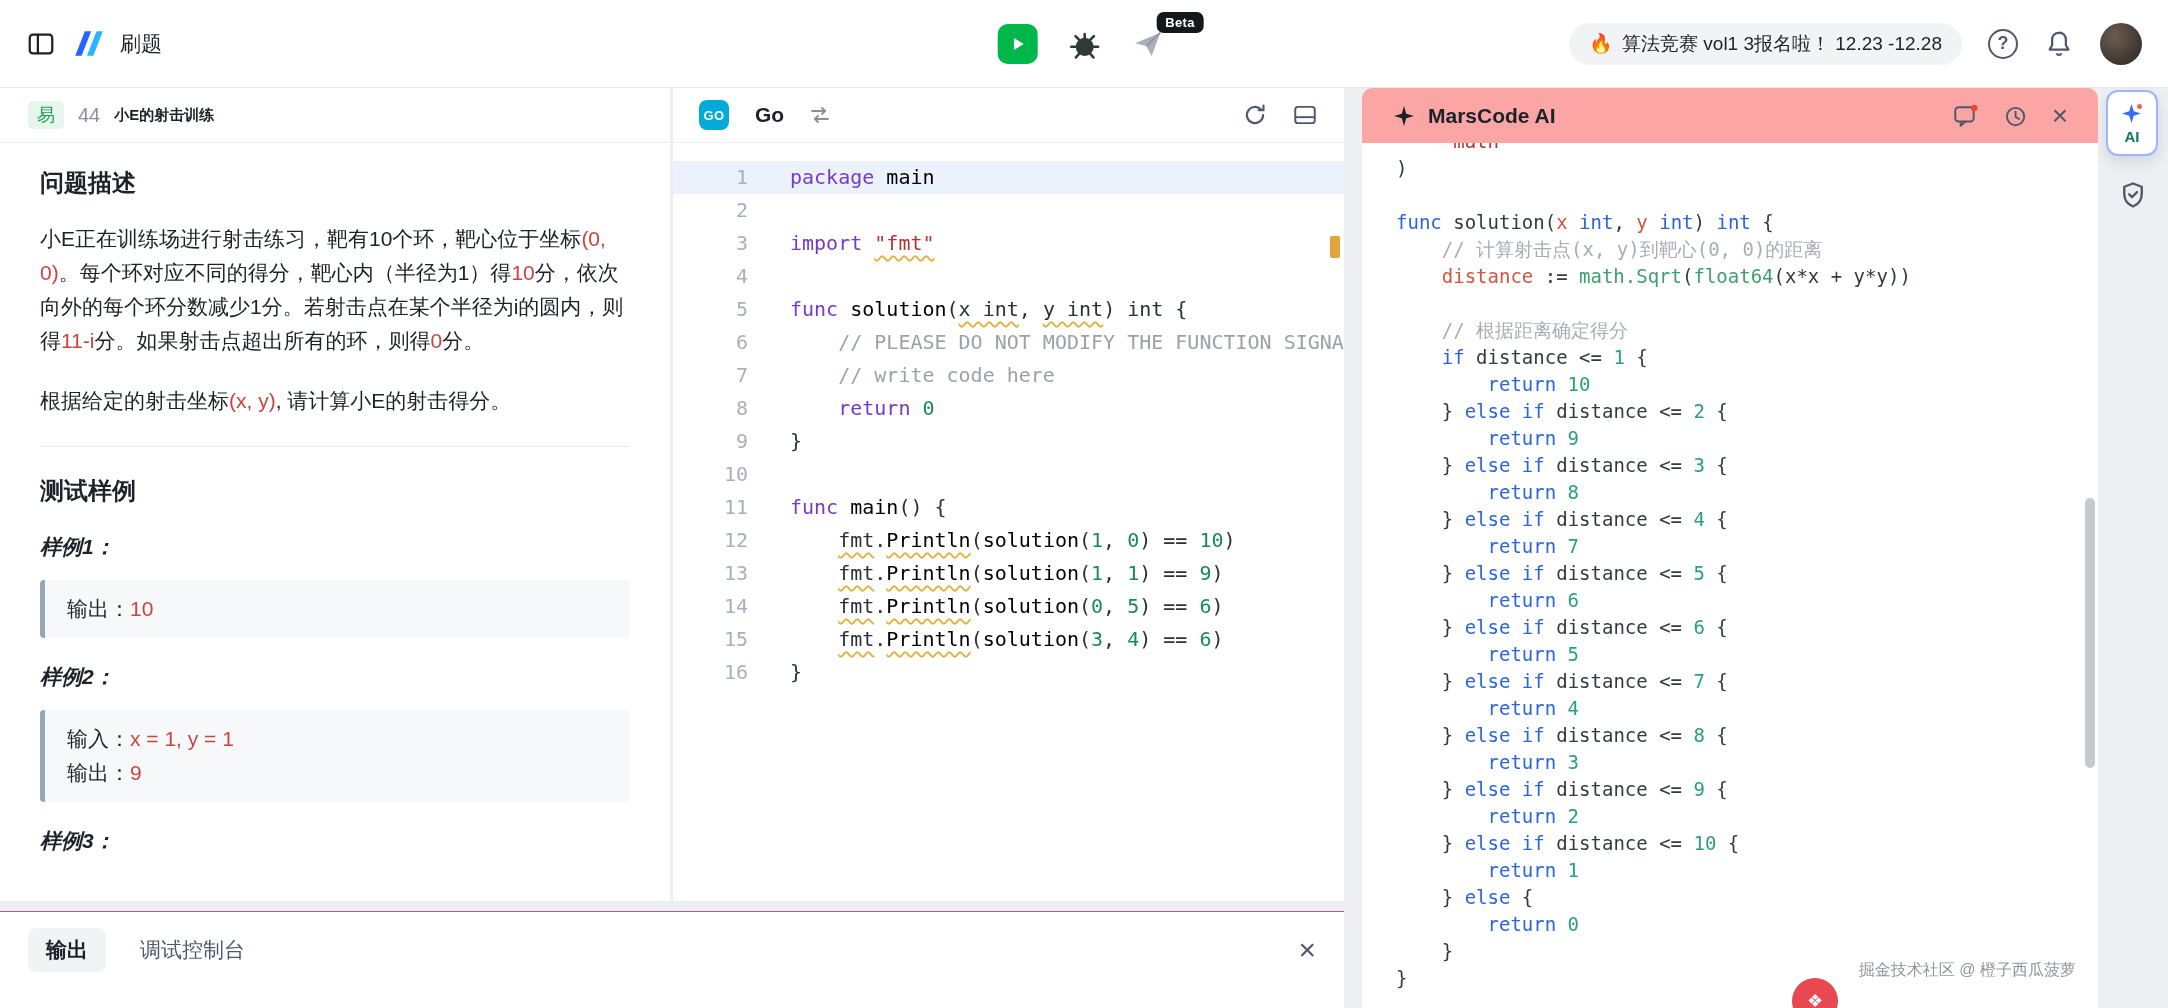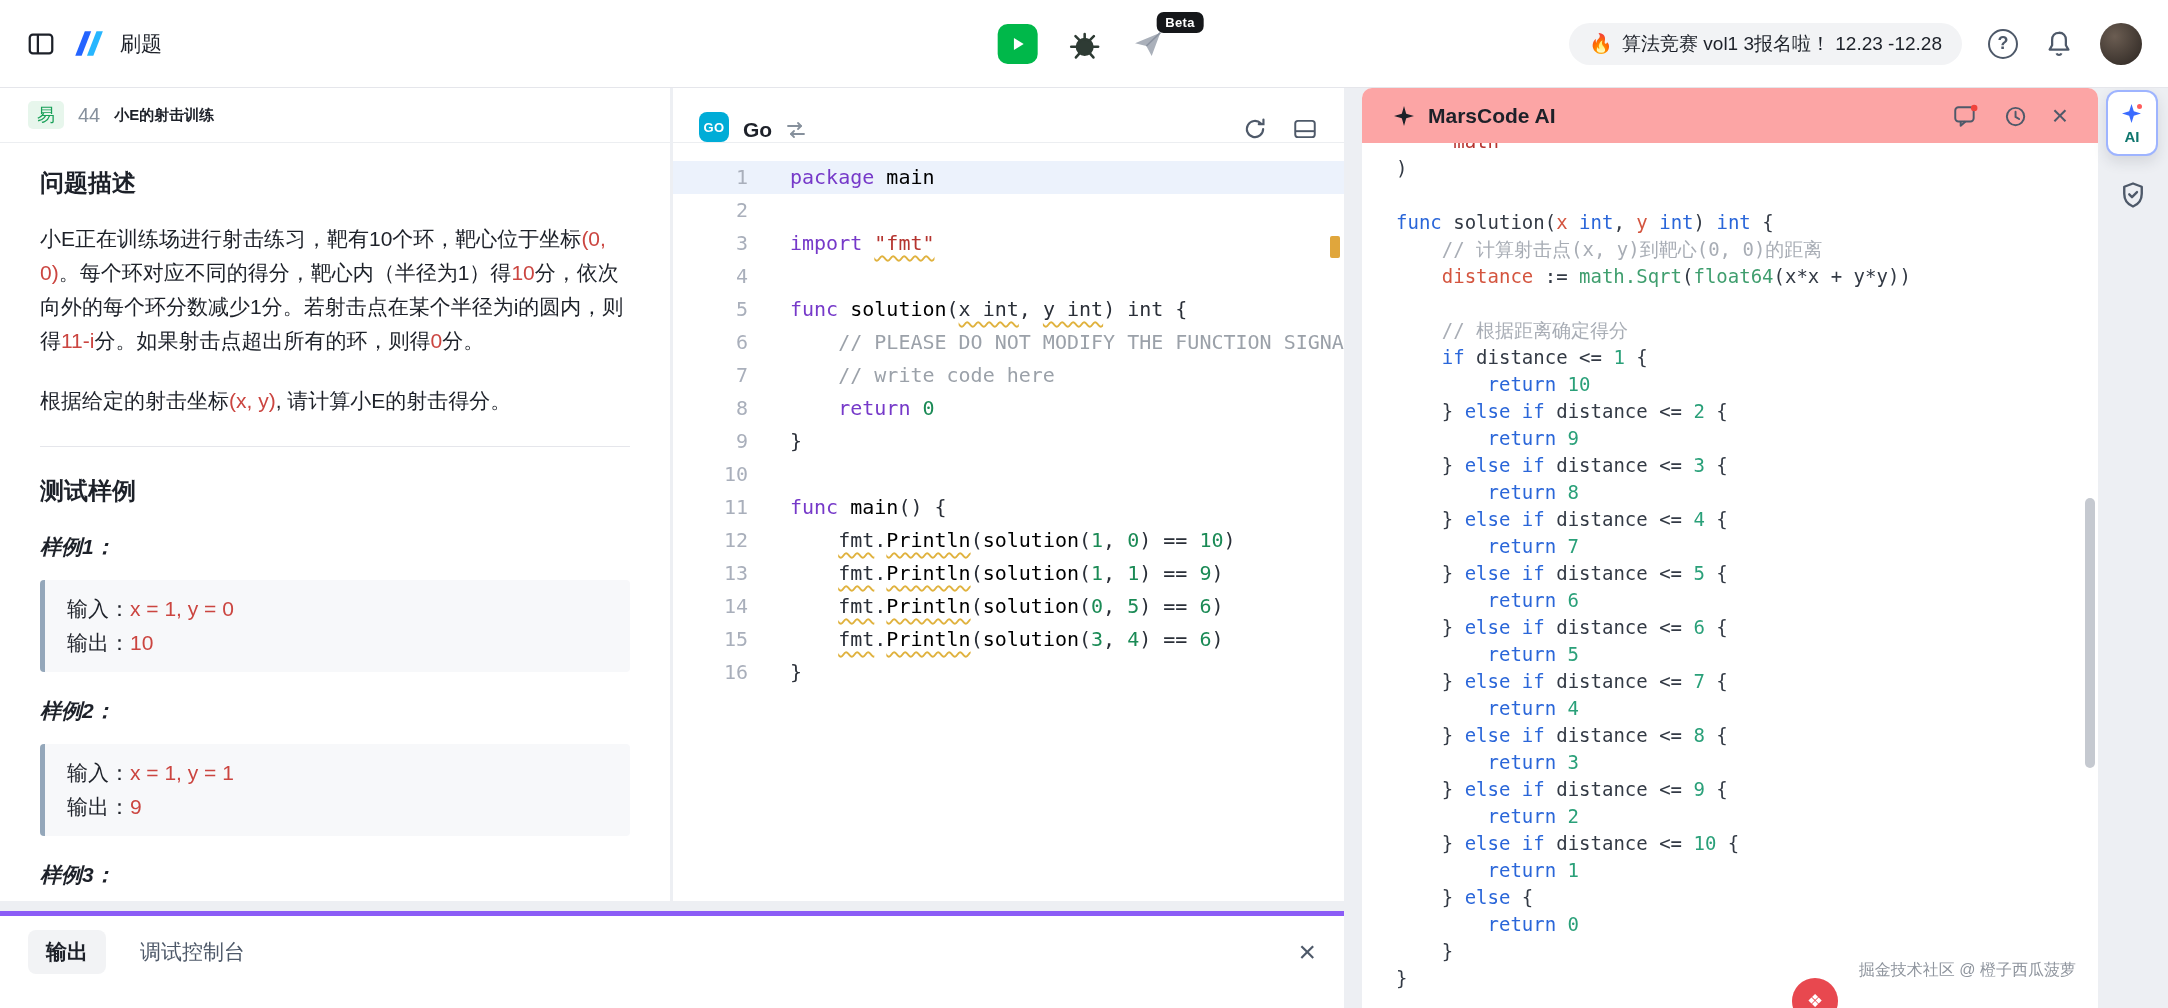--- a/index.html
+++ b/index.html
@@ -35,21 +35,21 @@
   .ptitle{font-size:15px;font-weight:700}
   .lp-body{padding:24px 40px 0 40px;font-size:21px;line-height:34px}
   .sec{font-size:24px;font-weight:700;line-height:31px;margin-bottom:24px}
   .para{margin-bottom:26px;color:#1d2129}
   .red{color:#cb4540}
   .divider{border-top:1px solid #e5e6eb;margin:28px 0}
   .sample-label{font-style:italic;font-weight:700;margin-bottom:16px}
   .sample-block{background:#f7f8fa;border-left:5px solid #94a7ba;border-radius:4px;padding:12px 22px;margin-bottom:22px}
 
   
-  .ed-header{height:55px;display:flex;align-items:flex-end;padding:0 26px;border-bottom:1px solid #eceef1;gap:12px}
+  .ed-header{height:55px;display:flex;align-items:center;padding:0 26px;border-bottom:1px solid #eceef1;gap:24px}
   .go-badge{width:30px;height:30px;border-radius:8px;background:#00acd7;color:#fff;font-weight:700;font-size:13px;display:flex;align-items:center;justify-content:center;letter-spacing:.5px;flex:none}
   .lang{font-size:21px;font-weight:700;margin-left:2px}
   .ed-actions{margin-left:auto;display:flex;gap:24px;align-items:center}
   .ed-body{position:relative;padding-top:18px;font-family:"DejaVu Sans Mono","Liberation Mono",monospace;font-size:20px}
   .cl{display:flex;height:33px;line-height:33px;white-space:pre;cursor:text}
   .cl.active{background:#ecf2fc}
   .ln{width:75px;text-align:right;color:#a9afbb;flex:none}
   .ct{margin-left:42px;white-space:pre;color:#2a2f38}
   .ed .tok-k{color:#7639c9}
   .ed .tok-s{color:#b5342f}
@@ -74,21 +74,21 @@
   .watermark{position:absolute;right:22px;top:872px;color:#8f959e;font-size:16px;z-index:6}
   .juejin{position:absolute;left:430px;top:890px;width:46px;height:46px;border-radius:50%;background:#e8484f;z-index:6;color:#fff;display:flex;align-items:center;justify-content:center;font-size:18px}
   .ai-scroll{position:absolute;right:3px;top:410px;width:10px;height:270px;background:#c5c9d0;border-radius:5px;z-index:7;cursor:grab}
 
   
   .ai-card{position:absolute;left:8px;top:2px;width:52px;height:66px;background:#fff;border:2px solid rgba(62,106,255,.5);border-radius:12px;box-shadow:0 6px 14px rgba(30,40,60,.12);display:flex;flex-direction:column;align-items:center;justify-content:center;gap:2px;cursor:pointer}
   .ai-card-label{font-size:15px;font-weight:700;color:#0f766e}
   .rail-icon{position:absolute;left:20px;top:92px;cursor:pointer}
 
   
-  .console{position:absolute;left:0;top:911px;width:1344px;height:97px;background:#fff;border-top:5px solid #8b5cf6;display:flex;align-items:center;gap:34px;padding:0 28px 20px 28px}
+  .console{position:absolute;left:0;top:911px;width:1344px;height:97px;background:#fff;border-top:1px solid #8b5cf6;display:flex;align-items:center;gap:34px;padding:0 28px 20px 28px}
   .tab-output{background:#f2f3f5;border-radius:8px;padding:8px 18px;font-weight:700;font-size:21px;cursor:pointer}
   .tab-debug{color:#4e5969;font-size:21px;cursor:pointer}
   .console-close{margin-left:auto;font-size:30px;color:#4e5969;cursor:pointer;line-height:1}
   .close-x{font-size:28px;color:#4e5969;line-height:1;cursor:pointer}
 </style>
 </head>
 <body>
 
 <div class="app">
 
@@ -166,21 +166,20 @@
       <div class="sec">问题描述</div>
       <div>
           <p class="para"><span>小E正在训练场进行射击练习，靶有10个环，靶心位于坐标</span><span class="red">(0, 0)</span><span>。每个环对应不同的得分，靶心内（半径为1）得</span><span class="red">10</span><span>分，依次向外的每个环分数减少1分。若射击点在某个半径为i的圆内，则得</span><span class="red">11-i</span><span>分。如果射击点超出所有的环，则得</span><span class="red">0</span><span>分。</span></p>
           <p class="para"><span>根据给定的射击坐标</span><span class="red">(x, y)</span><span>, 请计算小E的射击得分。</span></p>
         </div>
       <div class="divider"></div>
       <div class="sec">测试样例</div>
       <div>
           <div class="sample-label">样例1：</div>
           <div class="sample-block">
-            <div><span>输入：</span><span class="red">x = 1, y = 0</span></div>
             <div><span>输出：</span><span class="red">10</span></div>
           </div>
           <div class="sample-label">样例2：</div>
           <div class="sample-block">
             <div><span>输入：</span><span class="red">x = 1, y = 1</span></div>
             <div><span>输出：</span><span class="red">9</span></div>
           </div>
           <div class="sample-label">样例3：</div>
         </div>
     </div>

